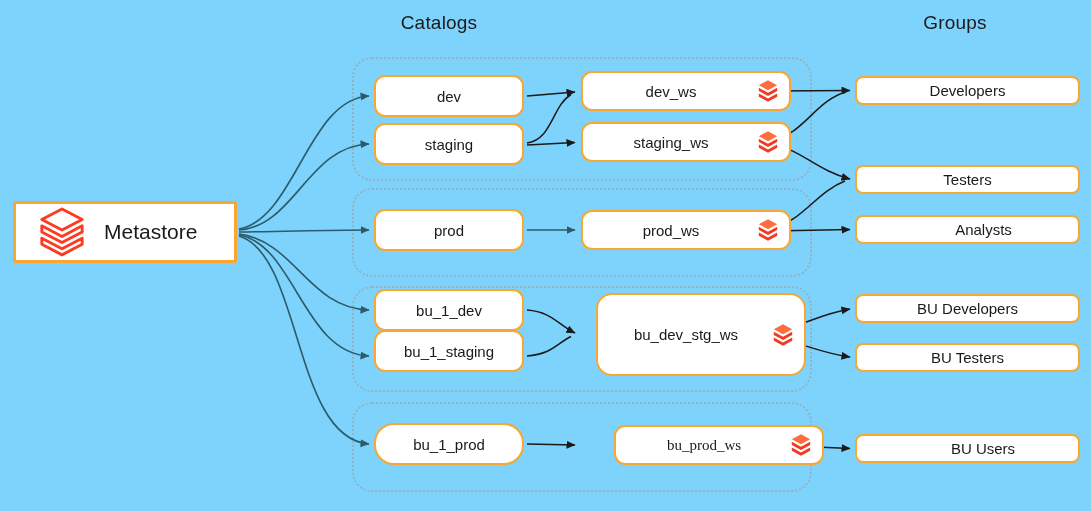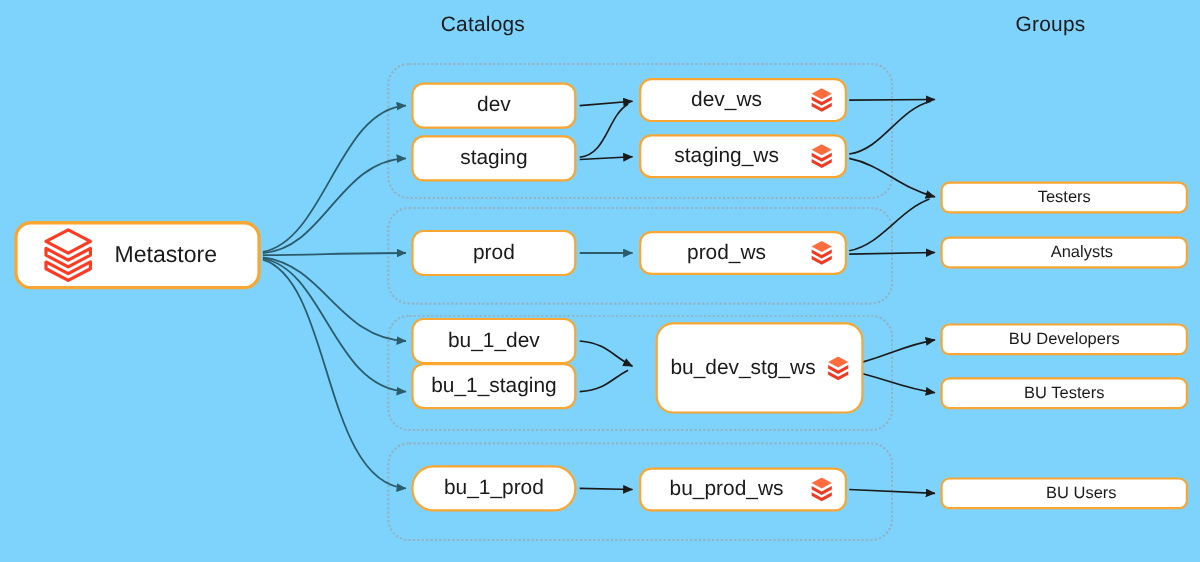--- a/index.html
+++ b/index.html
@@ -5,29 +5,29 @@
   html,body{margin:0;padding:0;background:#ffffff;}
   body{font-family:"Liberation Sans","DejaVu Sans",sans-serif;color:#1a1a1a;}
   .canvas{position:relative;width:1091px;height:511px;background:#7dd3fc;overflow:hidden;}
 
   .col-header{position:absolute;top:12px;transform:translateX(-50%);
     font-size:19px;font-weight:500;color:#1b1b1b;letter-spacing:.2px;white-space:nowrap;}
 
   .env-group{position:absolute;border:2px dotted #93B3C3;border-radius:20px;background:transparent;}
 
   .node{position:absolute;background:#ffffff;border:2.5px solid #F9A632;box-sizing:border-box;
-    display:flex;align-items:center;justify-content:center;font-size:19px;color:#1a1a1a;}
+    display:flex;align-items:center;justify-content:center;font-size:15px;color:#1a1a1a;}
 
   .node.catalog{width:150px;height:42px;border-radius:11px;}
-  .node.workspace{width:189px;height:40px;border-radius:11px;padding-right:30px;}
+  .node.workspace{width:210px;height:40px;border-radius:11px;padding-right:30px;}
   .node.workspace .ws-icon{position:absolute;right:11px;top:50%;transform:translateY(-50%);
     width:20px;height:22px;display:block;}
   .node.group-box{width:225px;height:29px;border-radius:8px;border-width:2.5px;font-size:15px;}
 
-  .node.metastore{left:13px;top:201px;width:224px;height:62px;border-radius:15px;border-width:3px;
+  .node.metastore{left:13px;top:201px;width:224px;height:62px;border-radius:2px;border-width:3px;
     justify-content:flex-start;padding-left:22px;gap:18px;font-size:21px;}
   .node.metastore .ms-icon{width:48px;height:50px;display:block;flex:0 0 auto;}
 
   .edge-layer{position:absolute;left:0;top:0;width:1091px;height:511px;pointer-events:none;}
 
   .label{white-space:nowrap;}
 </style>
 </head>
 <body>
 
@@ -132,29 +132,32 @@
     </svg>
   </div>
   <div class="node workspace" style="left:581px;top:293px;height:83px;border-radius:16px;margin-left:15px;">
     <span class="label">bu_dev_stg_ws</span>
     <svg class="ws-icon" viewBox="0 0 24 26">
       <path d="M12 0 L23 6 L12 12 L1 6 Z" fill="#FF6C3E"></path>
       <path d="M1 9.2 L12 15.2 L23 9.2 L23 13 L12 19 L1 13 Z" fill="#F03A21"></path>
       <path d="M1 16 L12 22 L23 16 L23 19.8 L12 25.8 L1 19.8 Z" fill="#F03A21"></path>
     </svg>
   </div>
-  <div class="node workspace" style="left:581px;top:425px;">
+  <div class="node workspace" style="left:614px;top:425px;font-family:Liberation Serif, serif;">
     <span class="label">bu_prod_ws</span>
     <svg class="ws-icon" viewBox="0 0 24 26">
       <path d="M12 0 L23 6 L12 12 L1 6 Z" fill="#FF6C3E"></path>
       <path d="M1 9.2 L12 15.2 L23 9.2 L23 13 L12 19 L1 13 Z" fill="#F03A21"></path>
       <path d="M1 16 L12 22 L23 16 L23 19.8 L12 25.8 L1 19.8 Z" fill="#F03A21"></path>
     </svg>
   </div>
 
+  <div class="node group-box" style="left:855px;top:76px;">
+      <span class="label">Developers</span>
+    </div>
   <div class="node group-box" style="left:855px;top:165px;">
       <span class="label">Testers</span>
     </div>
   <div class="node group-box" style="left:855px;top:215px;padding-left:32px;">
       <span class="label">Analysts</span>
     </div>
   <div class="node group-box" style="left:855px;top:294px;">
       <span class="label">BU Developers</span>
     </div>
   <div class="node group-box" style="left:855px;top:343px;">

